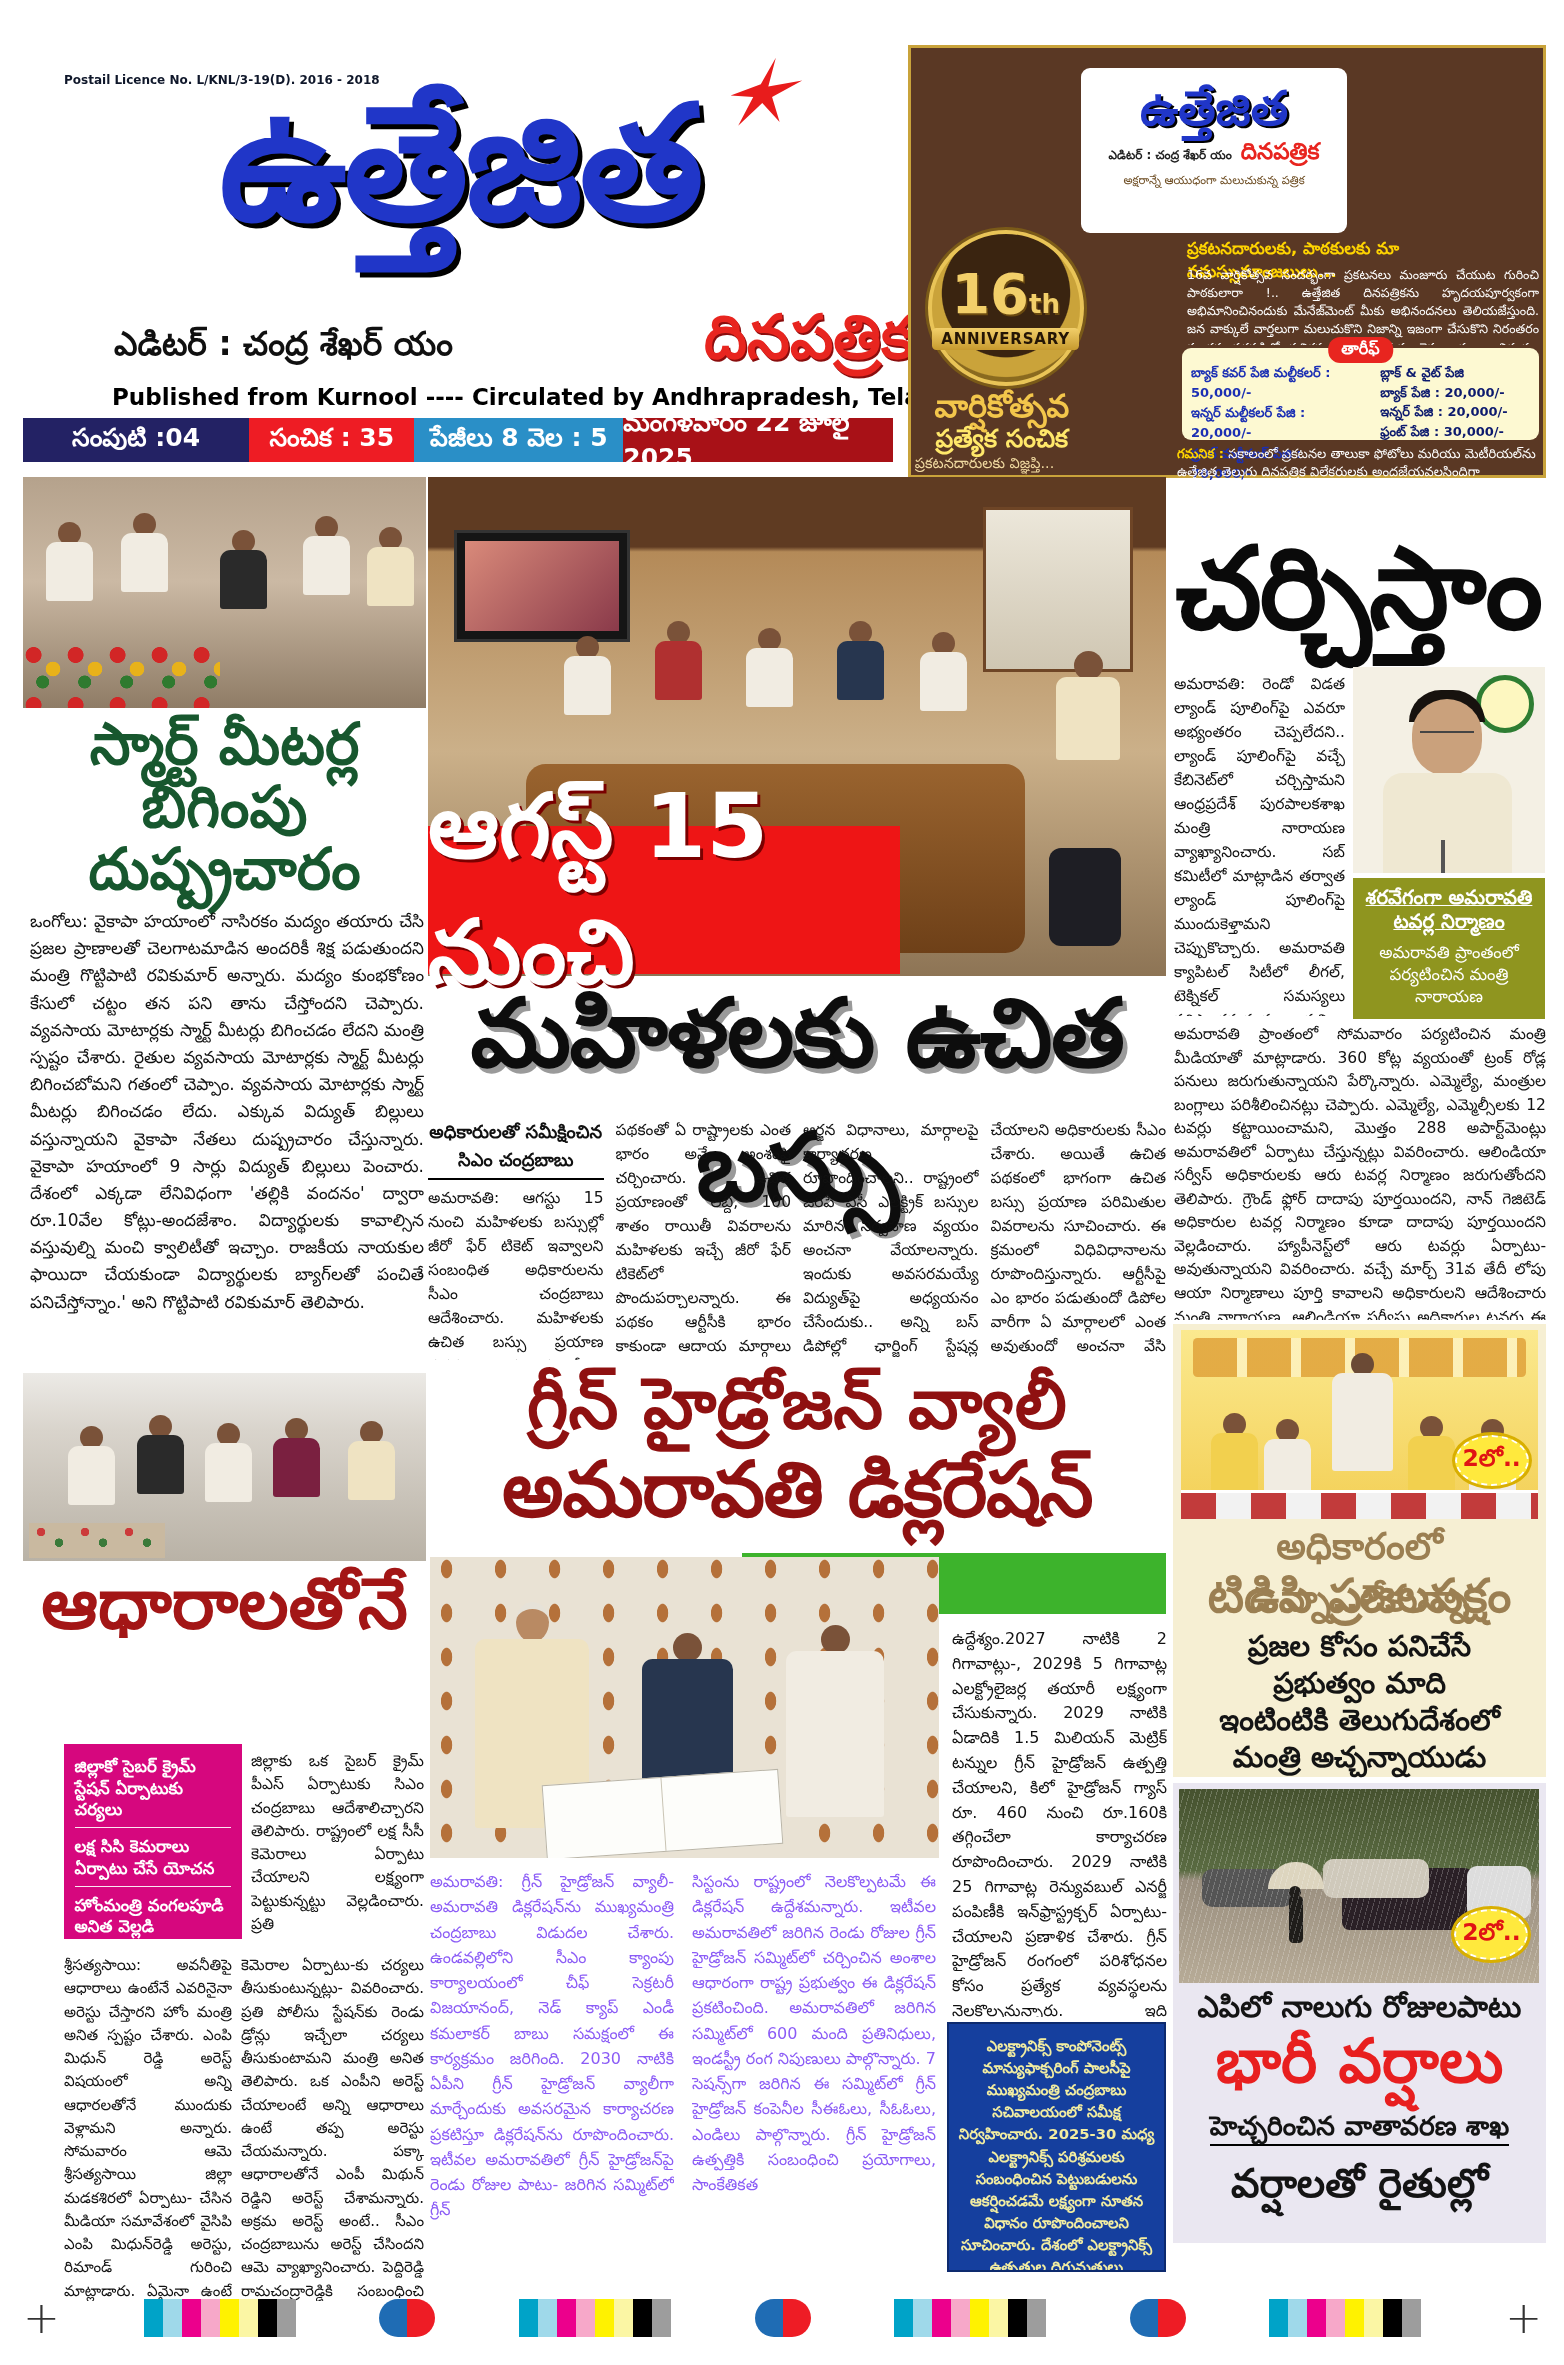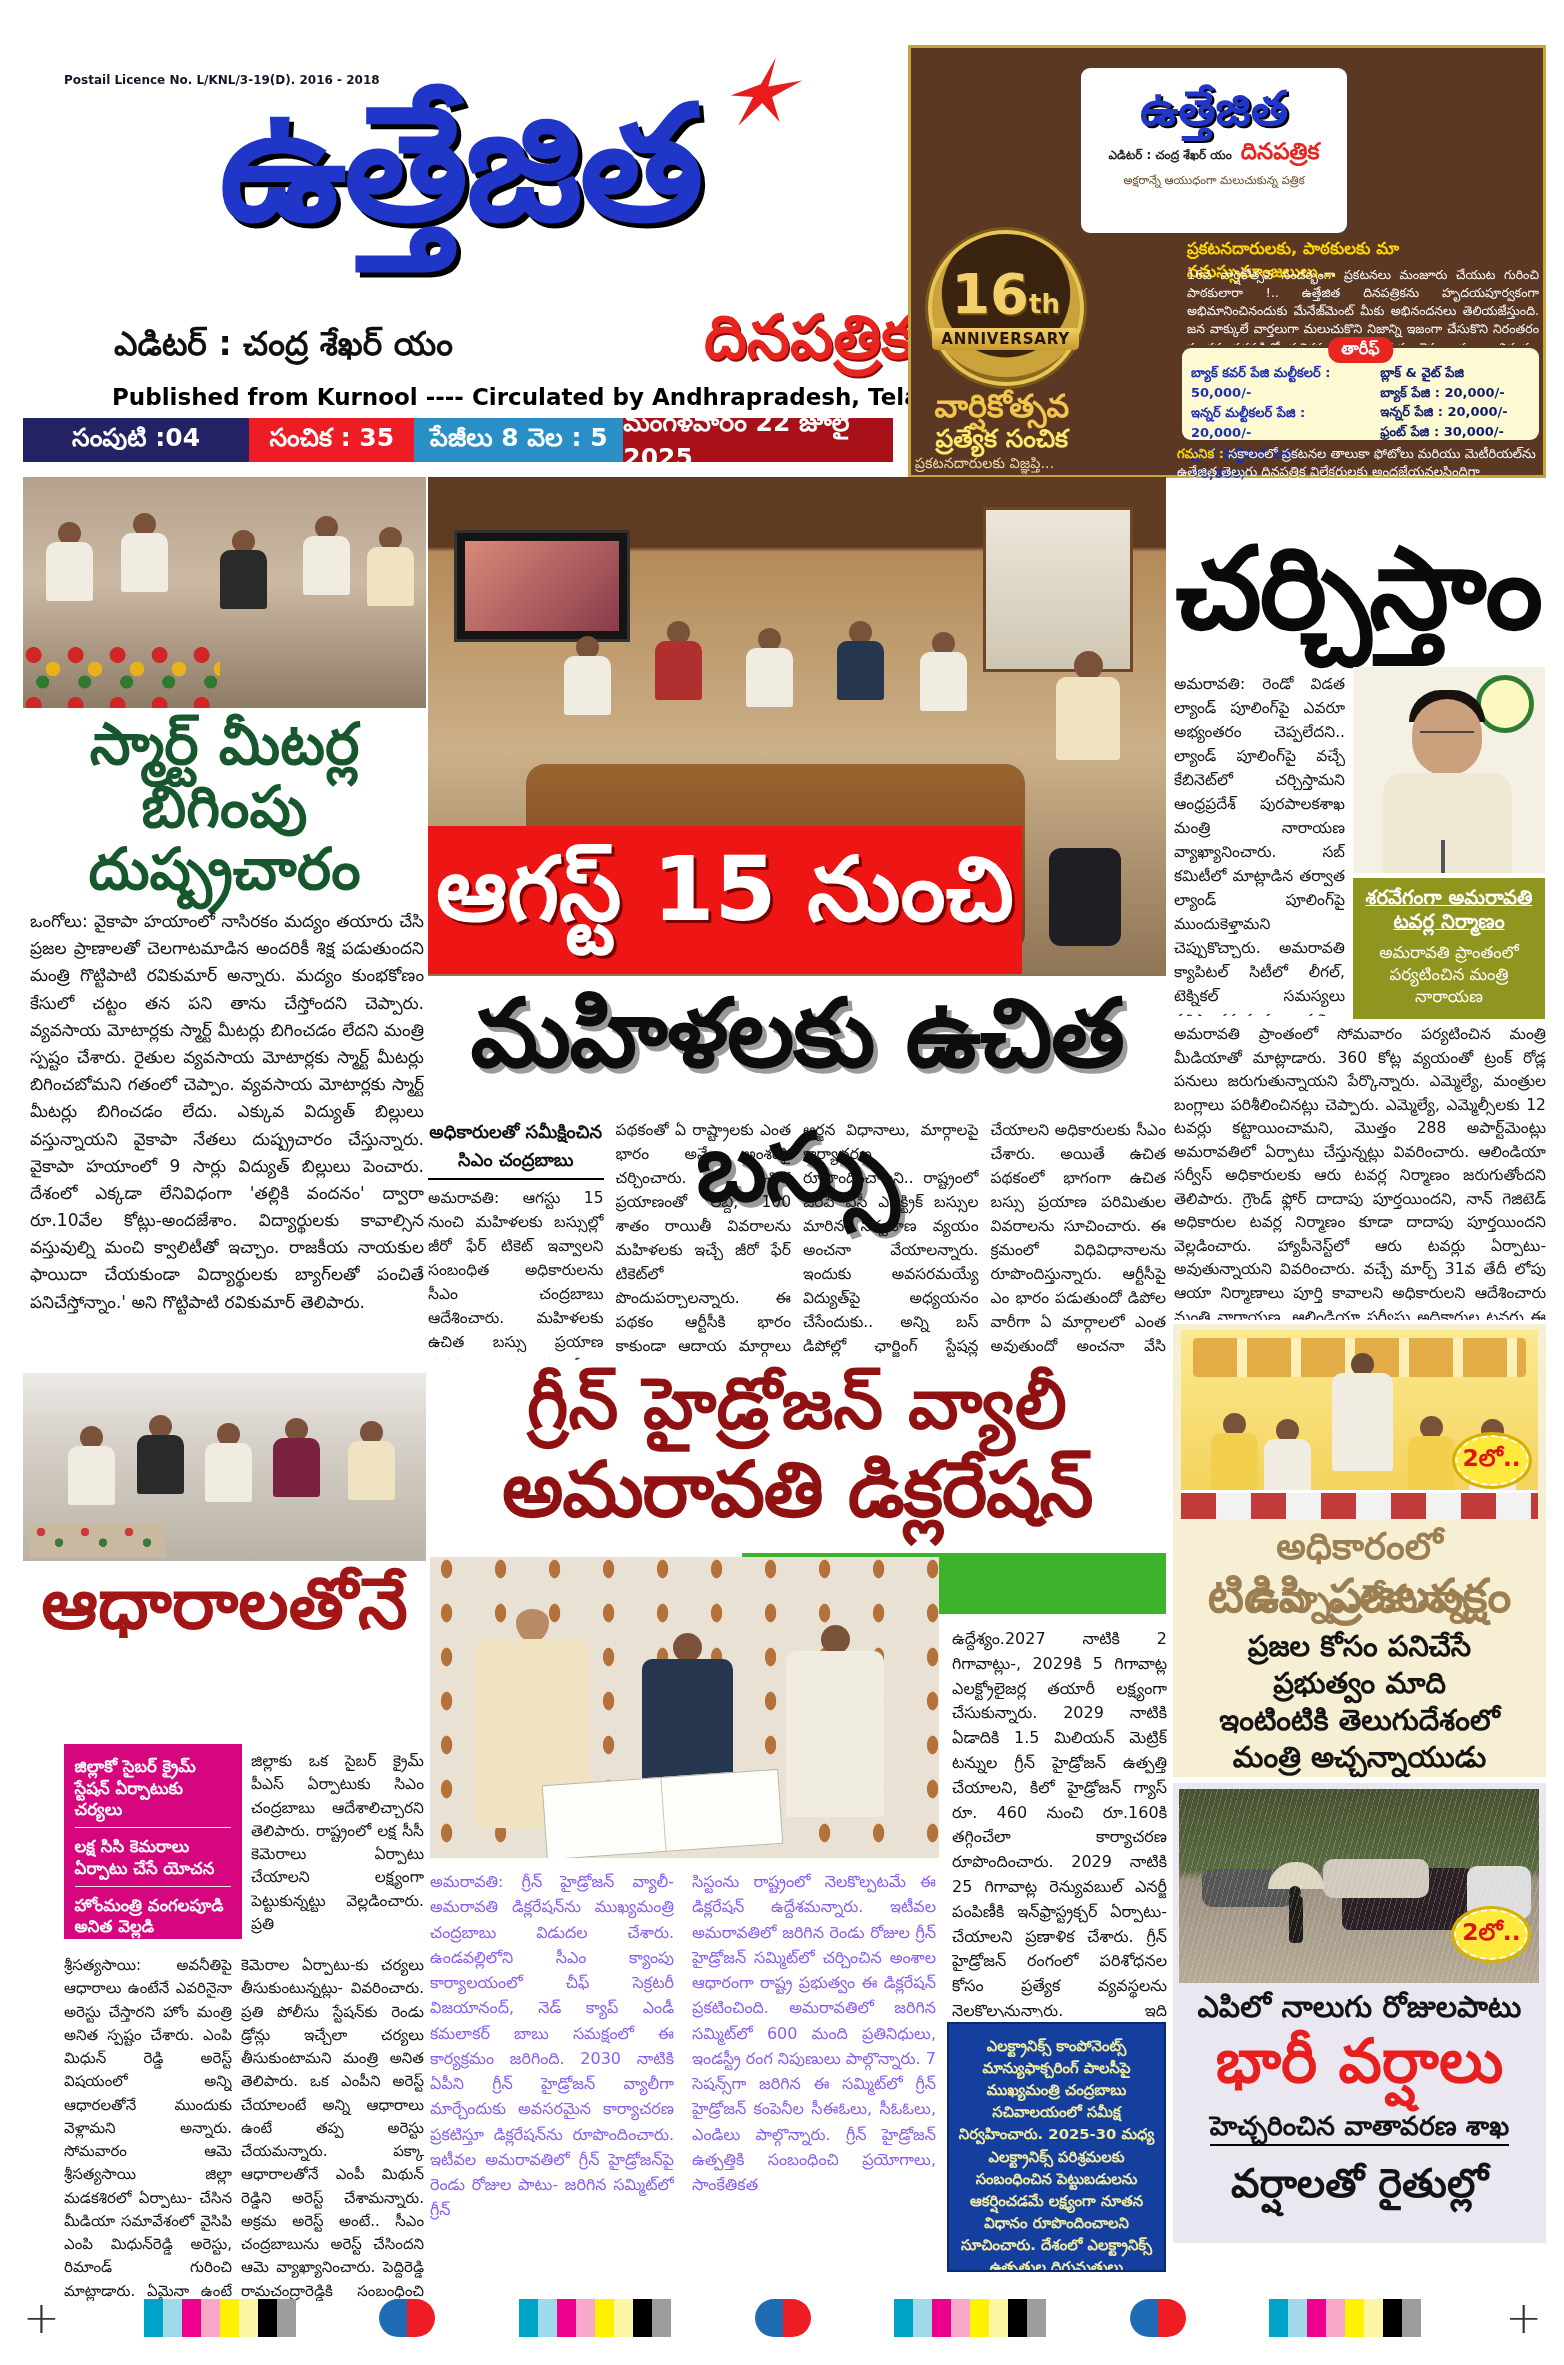--- a/index.html
+++ b/index.html
@@ -49,21 +49,21 @@
      font-size:16px;font-weight:bold;padding:1.5px 13.6px;border-radius:12px;}
   .tariff .cols{display:flex;gap:17px;padding:15px 9px 4.5px 9px;}
   .tariff .lc{flex:1.15;color:#1b2fb4;font-size:13px;font-weight:bold;line-height:1.55;}
   .tariff .rc{flex:1;color:#0d1a6e;font-size:13px;font-weight:bold;line-height:1.5;}
   .ad-note{left:266px;top:397px;width:365px;font-size:13px;line-height:1.35;color:#fff;}
   .ad-note .lbl{color:#ffd400;font-weight:bold;}
 
   
   .sm-head{left:23px;top:713px;width:403px;font-size:58px;line-height:1.08;font-weight:bold;color:#17572e;}
   .sm-body{left:30px;top:908px;width:394px;height:460px;font-size:17px;line-height:1.6;color:#111;}
-  .band{left:428px;top:826px;width:594px;height:148px;background:#ee1515;display:flex;align-items:center;justify-content:center;}
+  .band{left:428px;top:826px;width:472px;height:148px;background:#ee1515;display:flex;align-items:center;justify-content:center;}
   .band span{color:#fff;font-size:89px;font-weight:bold;text-shadow:3px 3px 0 #7a0000;}
   .bus-head{left:428px;top:978px;width:738px;font-size:95px;font-weight:bold;color:#0d0d0d;
      text-shadow:4.5px 4.5px 0 #9a9a9a;letter-spacing:-1.5px;}
   .bus-cols{left:428px;top:1118px;width:738px;height:242px;display:flex;gap:12px;}
   .bus-cols .col{flex:1;font-size:15.5px;line-height:1.55;color:#111;overflow:hidden;}
   .bus-sub{font-weight:bold;text-align:center;font-size:18px;border-bottom:2.3px solid #000;padding-bottom:4.5px;margin-bottom:6px;}
   .gh-h1{left:428px;top:1362px;width:738px;font-size:71px;font-weight:bold;color:#8f1111;}
   .gh-h2{left:428px;top:1445px;width:738px;font-size:77px;font-weight:bold;color:#8f1111;letter-spacing:-1.5px;}
   .green-bar{left:742px;top:1553px;width:424px;height:61px;background:#3db32c;}
   .gh-side{left:952px;top:1627px;width:215px;height:390px;font-size:16px;line-height:1.55;color:#111;}

